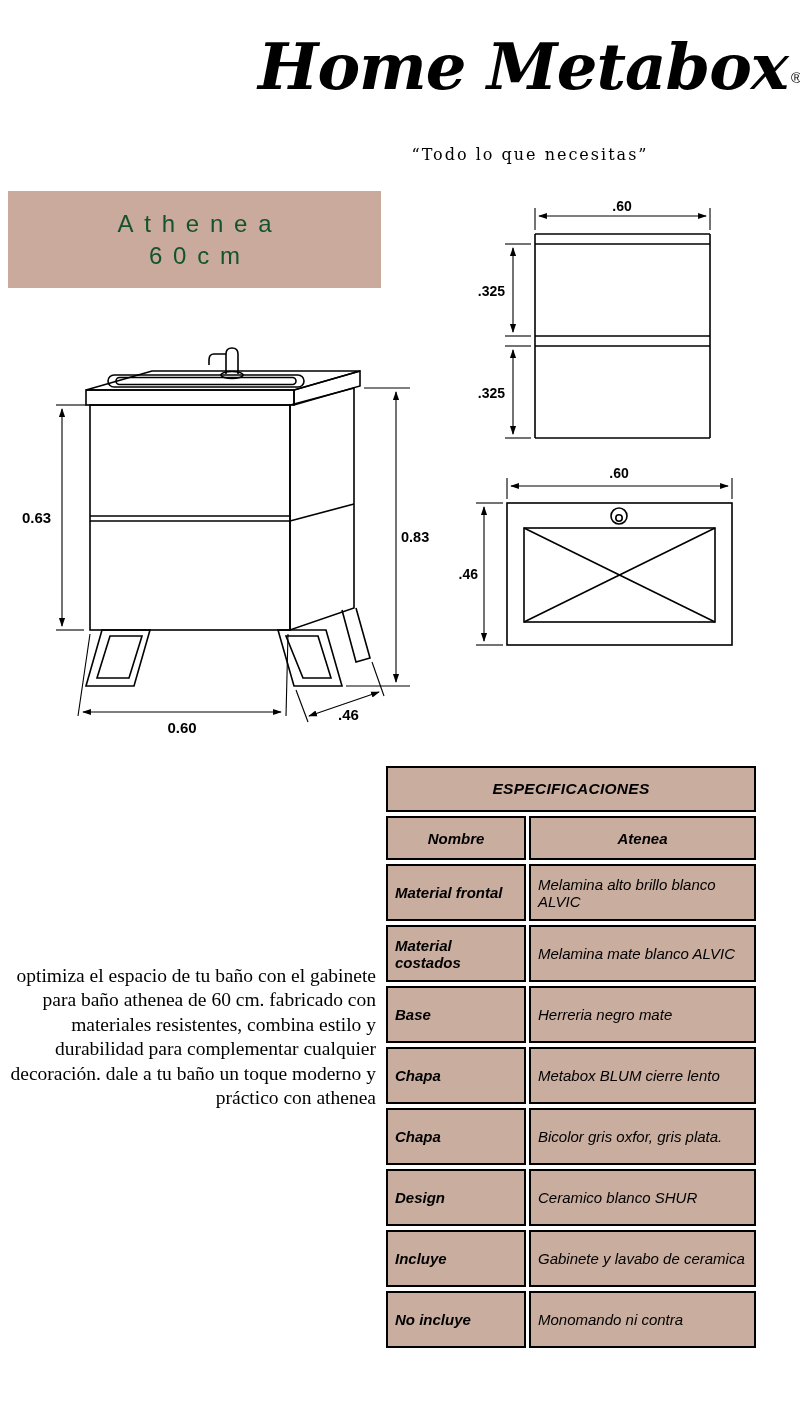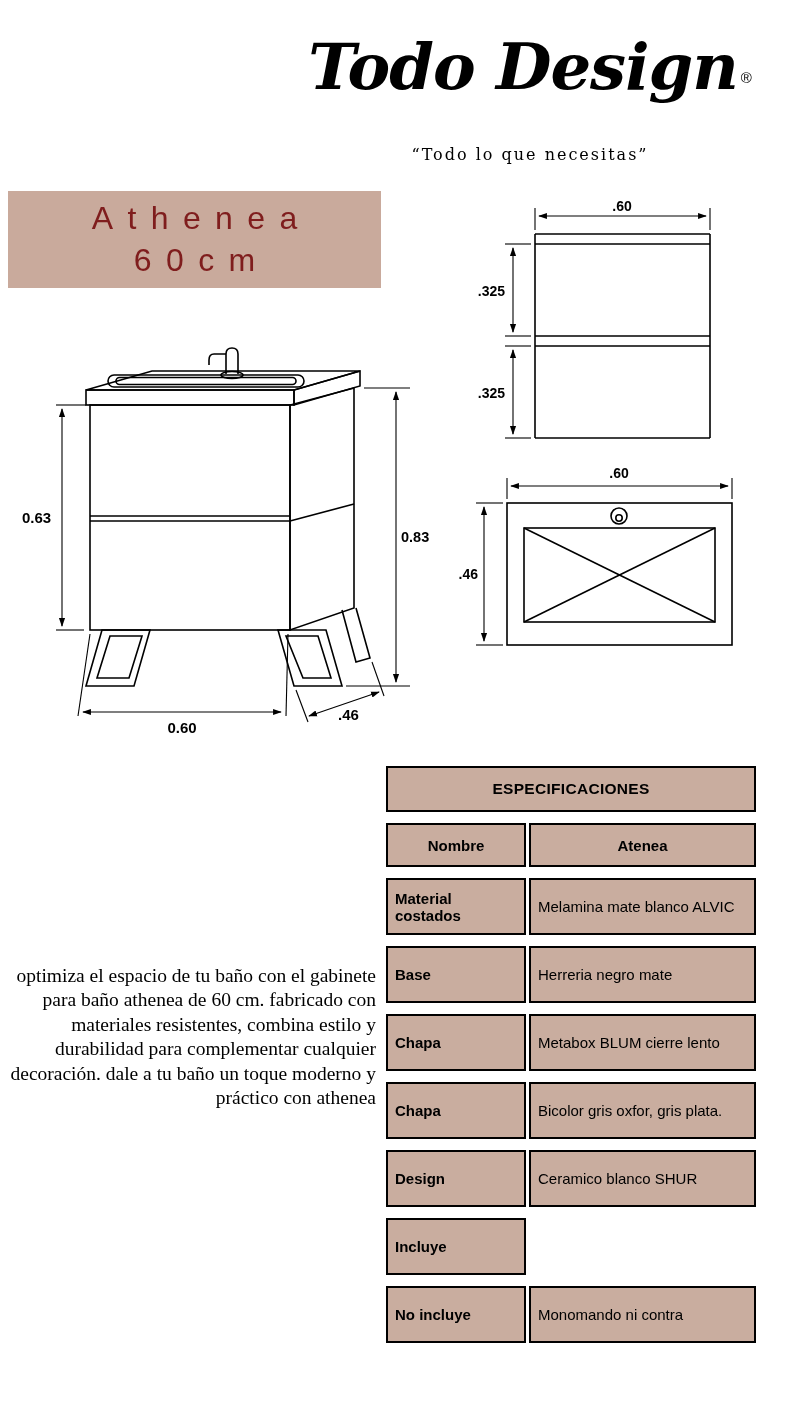--- a/index.html
+++ b/index.html
@@ -12,55 +12,55 @@
   .logo-text{font-family:"DejaVu Serif",serif;font-style:italic;font-weight:bold;
              font-size:64px;line-height:1.6;letter-spacing:-1px;}
   .logo-reg{font-size:15px;vertical-align:super;font-style:normal;margin-left:3px;}
   .tagline{position:absolute;left:250px;top:145px;width:560px;text-align:center;
            font-family:"DejaVu Serif",serif;font-size:16px;letter-spacing:2px;}
 
   
   .banner{position:absolute;left:8px;top:191px;width:373px;height:97px;
           background:var(--accent,#c9aa9c);display:flex;flex-direction:column;
           align-items:center;justify-content:center;}
-  .banner-line{font-size:32px;letter-spacing:0.45em;margin-right:-0.45em;
-               color:#7f1d1d;line-height:1.3;}
+  .banner-line{font-size:24px;letter-spacing:0.45em;margin-right:-0.45em;
+               color:#14532d;line-height:1.3;}
 
   
   .fig{position:absolute;}
   .fig-front{left:20px;top:318px;width:420px;height:430px;}
   .fig-side{left:455px;top:186px;width:300px;height:275px;}
   .fig-top{left:452px;top:460px;width:312px;height:215px;}
   svg text{font-family:"Liberation Sans",sans-serif;font-weight:bold;fill:#000;}
 
   
   .description{position:absolute;left:8px;top:944px;width:368px;
                font-family:"Liberation Serif",serif;font-size:19.5px;
                line-height:1.26;text-align:right;}
 
   
   .spec-table{position:absolute;left:386px;top:766px;width:370px;
-              display:flex;flex-direction:column;gap:11px;}
+              display:flex;flex-direction:column;gap:4px;font-style:italic;}
   .spec-row{display:flex;gap:3px;}
   .cell{background:var(--table_cell,#c9ad9f);border:2px solid #000;font-size:15px;
         display:flex;align-items:center;padding:3px 7px;}
   .cell-title{flex:1;min-height:36px;justify-content:center;font-weight:bold;
               font-size:15.5px;letter-spacing:0.3px;}
   .cell-name{width:122px;flex:0 0 auto;font-weight:bold;}
   .cell-value{flex:1;}
   .row-head .cell{justify-content:center;font-weight:bold;min-height:34px;text-align:right;}
   .row-data .cell{min-height:47px;}
 </style>
 </head>
 <body>
 
 <div class="sheet">
 
   <div class="logo-wrap">
-    <span class="logo-text">Todo Design</span><span class="logo-reg">®</span>
+    <span class="logo-text">Home Metabox</span><span class="logo-reg">®</span>
   </div>
   <div class="tagline">“Todo lo que necesitas”</div>
 
   <div class="banner">
     <div class="banner-line">Athenea</div>
     <div class="banner-line">60cm</div>
   </div>
 
   <svg class="fig fig-front" viewBox="0 0 420 430">
     <defs>
@@ -188,20 +188,24 @@
   <div class="spec-table">
     <div class="spec-row">
       <div class="cell cell-title">ESPECIFICACIONES</div>
     </div>
     <div class="spec-row row-head">
       <div class="cell cell-name">Nombre</div>
       <div class="cell cell-value">Atenea</div>
     </div>
 
     <div class="spec-row row-data">
+      <div class="cell cell-name">Material frontal</div>
+      <div class="cell cell-value">Melamina alto brillo blanco ALVIC</div>
+    </div>
+    <div class="spec-row row-data">
       <div class="cell cell-name">Material costados</div>
       <div class="cell cell-value">Melamina mate blanco ALVIC</div>
     </div>
     <div class="spec-row row-data">
       <div class="cell cell-name">Base</div>
       <div class="cell cell-value">Herreria negro mate</div>
     </div>
     <div class="spec-row row-data">
       <div class="cell cell-name">Chapa</div>
       <div class="cell cell-value">Metabox BLUM cierre lento</div>
@@ -209,20 +213,21 @@
     <div class="spec-row row-data">
       <div class="cell cell-name">Chapa</div>
       <div class="cell cell-value">Bicolor gris oxfor, gris plata.</div>
     </div>
     <div class="spec-row row-data">
       <div class="cell cell-name">Design</div>
       <div class="cell cell-value">Ceramico blanco SHUR</div>
     </div>
     <div class="spec-row row-data">
       <div class="cell cell-name">Incluye</div>
+      <div class="cell cell-value">Gabinete y lavabo de ceramica</div>
     </div>
     <div class="spec-row row-data">
       <div class="cell cell-name">No incluye</div>
       <div class="cell cell-value">Monomando ni contra</div>
     </div>
   </div>
 
 </div>
 
 </body></html>

